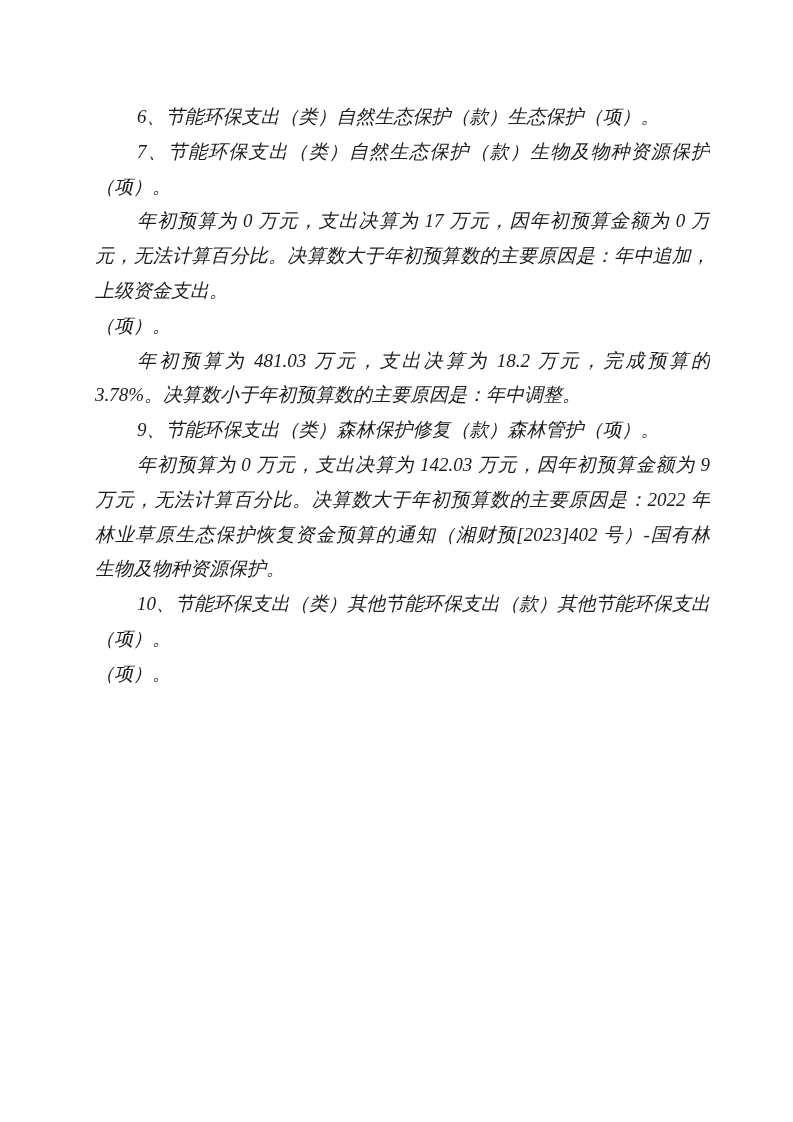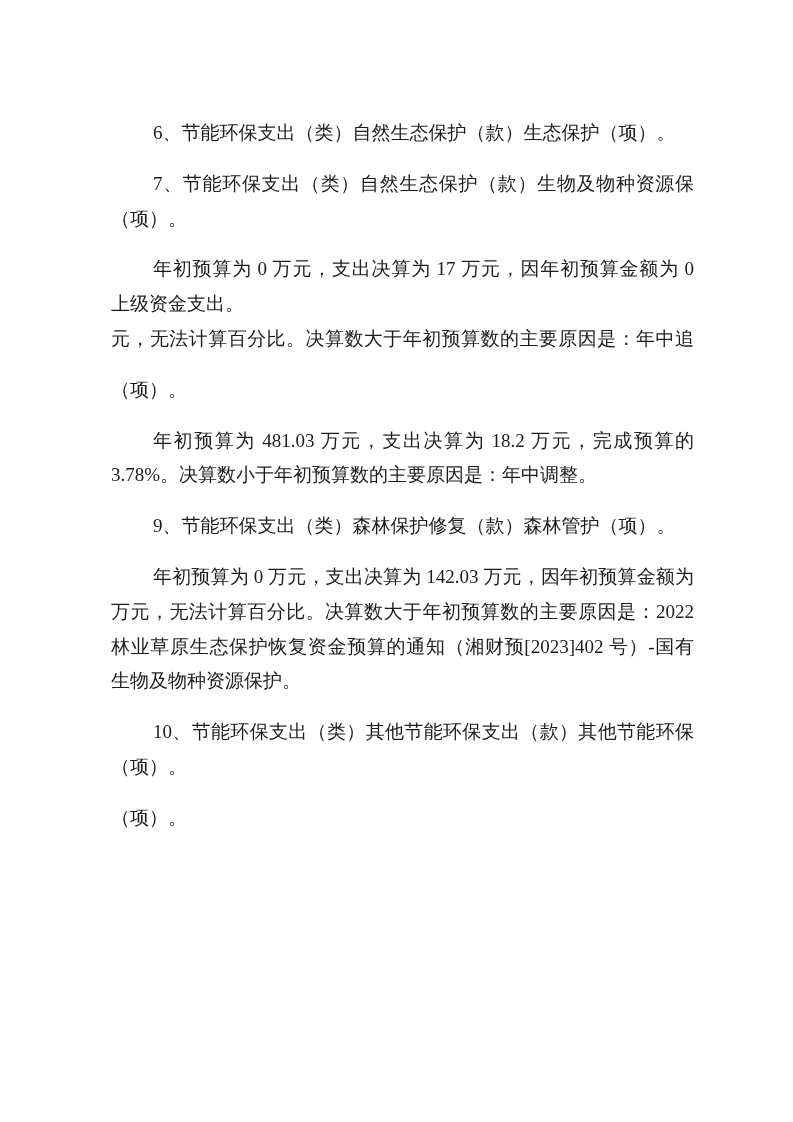--- a/index.html
+++ b/index.html
@@ -11,21 +11,21 @@
     overflow: hidden;
     font-family: "Liberation Serif", "DejaVu Serif", serif;
     color: #1c1c1c;
   }
   .content {
     position: absolute;
     left: 95px;
     top: 100px;
     width: 615px;
   }
-  .paragraph { margin: 16px; padding: 0; }
+  .paragraph { margin: 0; padding: 0; font-style: italic; }
   .line {
     font-size: 19px;
     line-height: 34.8px;
     height: 34.8px;
     overflow: hidden;
     text-align: justify;
     text-align-last: justify;
     text-justify: inter-character;
     white-space: normal;
   }
@@ -39,35 +39,35 @@
   <div class="content" id="content">
       <div class="paragraph">
         <div class="line indent para-end">6、节能环保支出（类）自然生态保护（款）生态保护（项）。</div>
       </div>
       <div class="paragraph">
         <div class="line indent">7、节能环保支出（类）自然生态保护（款）生物及物种资源保护</div>
         <div class="line para-end">（项）。</div>
       </div>
       <div class="paragraph">
         <div class="line indent">年初预算为 0 万元，支出决算为 17 万元，因年初预算金额为 0 万</div>
+        <div class="line">元，无法计算百分比。决算数大于年初预算数的主要原因是：年中追加，</div>
         <div class="line para-end">上级资金支出。</div>
-        <div class="line">元，无法计算百分比。决算数大于年初预算数的主要原因是：年中追加，</div>
       </div>
       <div class="paragraph">
         <div class="line para-end">（项）。</div>
       </div>
       <div class="paragraph">
         <div class="line indent">年初预算为 481.03 万元，支出决算为 18.2 万元，完成预算的</div>
         <div class="line para-end">3.78%。决算数小于年初预算数的主要原因是：年中调整。</div>
       </div>
       <div class="paragraph">
         <div class="line indent para-end">9、节能环保支出（类）森林保护修复（款）森林管护（项）。</div>
       </div>
       <div class="paragraph">
-        <div class="line indent">年初预算为 0 万元，支出决算为 142.03 万元，因年初预算金额为 6</div>
+        <div class="line indent">年初预算为 0 万元，支出决算为 142.03 万元，因年初预算金额为 9</div>
         <div class="line">万元，无法计算百分比。决算数大于年初预算数的主要原因是：2022 年</div>
         <div class="line">林业草原生态保护恢复资金预算的通知（湘财预[2023]402 号）-国有林</div>
         <div class="line para-end">生物及物种资源保护。</div>
       </div>
       <div class="paragraph">
         <div class="line indent">10、节能环保支出（类）其他节能环保支出（款）其他节能环保支出</div>
         <div class="line para-end">（项）。</div>
       </div>
       <div class="paragraph">
         <div class="line para-end">（项）。</div>

